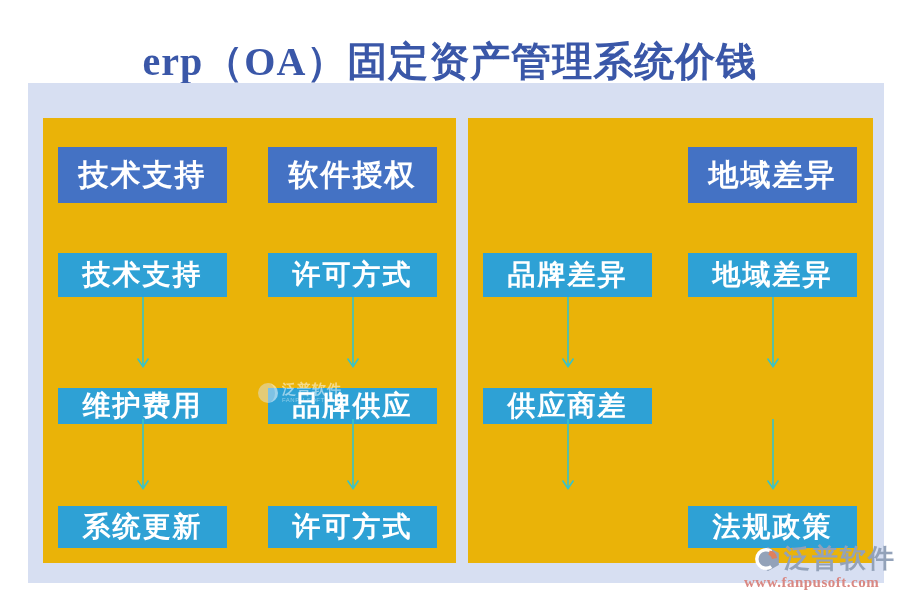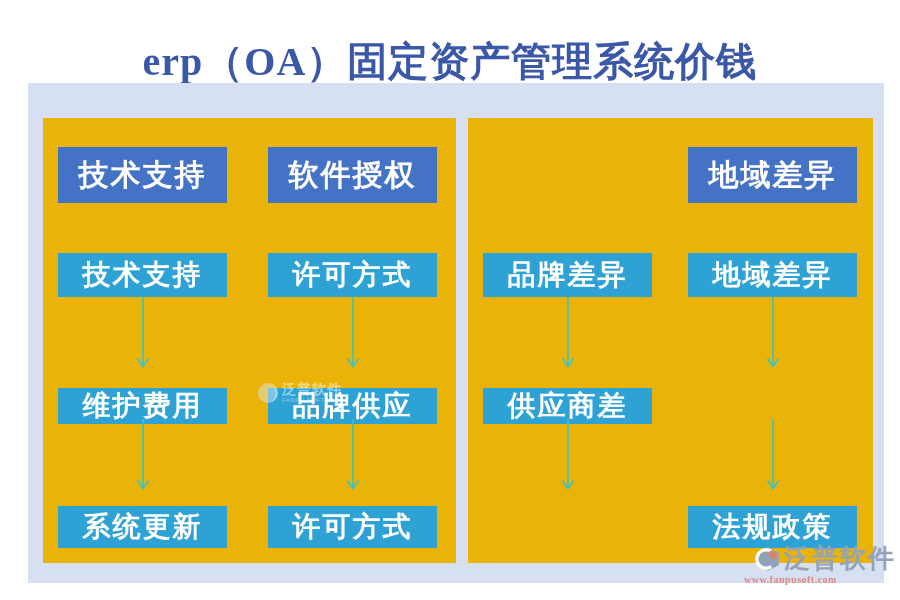--- a/index.html
+++ b/index.html
@@ -73,21 +73,21 @@
   
   .flogo { position: absolute; left: 744px; top: 546px; width: 152px; }
   .flogo-row { display: flex; align-items: center; gap: 3px; justify-content: flex-end; }
   .flogo-mark { width: 26px; height: 26px; flex: 0 0 auto; }
   .flogo-name {
     font-size: 26px; font-weight: 700; color: #93A2B9;
     letter-spacing: 2px; line-height: 1; white-space: nowrap;
   }
   .flogo-url {
     margin-top: 2px; text-align: left;
-    font-size: 10px; font-weight: 700; color: #D98883;
+    font-size: 15px; font-weight: 700; color: #D98883;
     letter-spacing: 0.5px; white-space: nowrap;
   }
 </style>
 </head>
 <body>
 
 <div class="page">
 
   <h1 class="title">erp（OA）固定资产管理系统价钱</h1>
 

